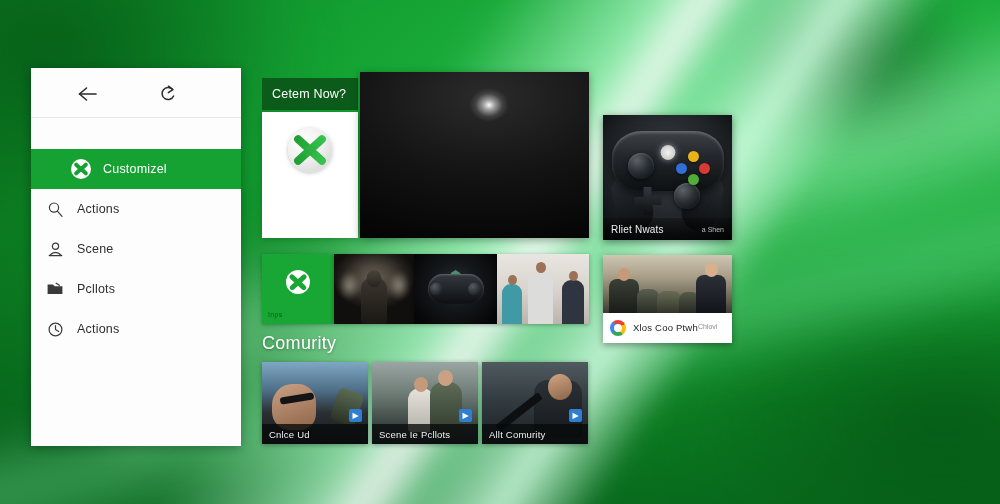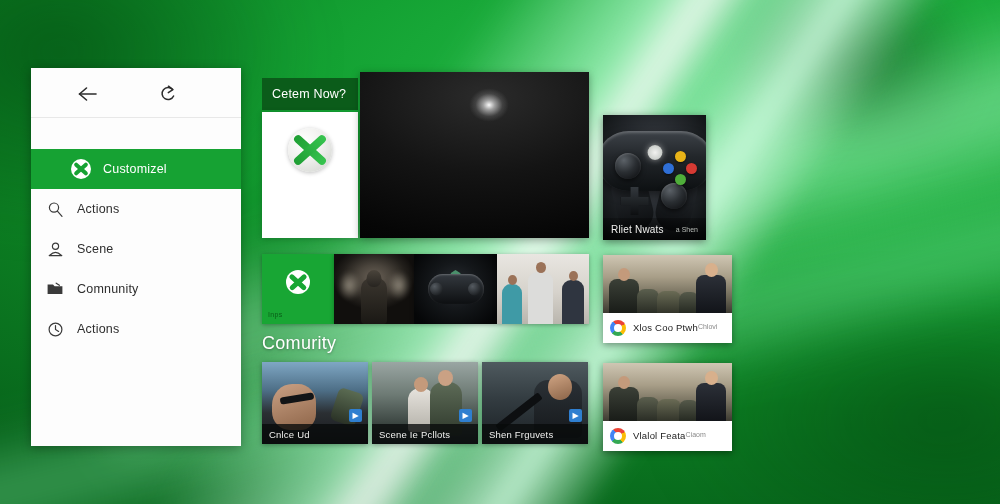--- a/index.html
+++ b/index.html
@@ -222,21 +222,21 @@
     color:#fff;font-size:8px;line-height:1;
   }
   .card3 .cap{
     position:absolute;left:0;right:0;bottom:0;height:20px;
     background:rgba(8,10,10,.78);color:#f0f0ee;font-size:9.5px;
     display:flex;align-items:center;padding-left:7px;box-sizing:border-box;letter-spacing:.2px;
   }
 
   
   .ctrl-tile{
-    position:absolute;left:603px;top:115px;width:103px;height:125px;overflow:hidden;
+    position:absolute;left:603px;top:115px;width:129px;height:125px;overflow:hidden;
     background:radial-gradient(80% 80% at 50% 40%, #4a4f55 0%, #2a2e33 40%, #121517 78%, #07090a 100%);
     box-shadow:0 2px 8px rgba(0,0,0,.45);
   }
   .ctrl-body{
     position:absolute;left:50%;top:46px;transform:translate(-50%,-50%);
     width:112px;height:60px;border-radius:30px/26px;
     background:linear-gradient(180deg,#3d4248 0%,#23272b 42%,#0d1012 100%);
     box-shadow:inset 0 2px 3px rgba(255,255,255,.22), 0 4px 10px rgba(0,0,0,.55);
   }
   .ctrl-grip{
@@ -397,21 +397,21 @@
       </div>
 
 
       <div class="sb-item">
         <span class="sb-item-icon">
           <svg width="18" height="16" viewBox="0 0 18 16" aria-hidden="true">
             <path d="M1.6 3.4 H7 L8.6 5.2 H16.4 V13 H1.6 Z" fill="#3a3a3a"></path>
             <path d="M10.2 2.2 L13.4 4.2" stroke="#3a3a3a" stroke-width="1.3" stroke-linecap="round"></path>
           </svg>
         </span>
-        <span>Comnunity</span>
+        <span>Pcllots</span>
       </div>
 
       <div class="sb-item">
         <span class="sb-item-icon">
           <svg width="17" height="17" viewBox="0 0 17 17" aria-hidden="true">
             <circle cx="8.5" cy="8.5" r="6.4" fill="none" stroke="#3a3a3a" stroke-width="1.2"></circle>
             <path d="M8.5 4.6 V8.5 L11.6 10.4" fill="none" stroke="#3a3a3a" stroke-width="1.2" stroke-linecap="round"></path>
           </svg>
         </span>
         <span>Actions</span>
@@ -491,21 +491,21 @@
       <div class="cap">Scene Ie Pcllots</div>
     </div>
 
     <div class="card3">
       <div class="art a3">
         <span class="soldier"></span>
         <span class="shead"></span>
         <span class="gun"></span>
       </div>
       <span class="badge">▶</span>
-      <div class="cap">Shen Frguvets</div>
+      <div class="cap">Allt Comurity</div>
     </div>
 
   </div>
 
   <div class="ctrl-tile">
     <span class="ctrl-grip grip-l"></span>
     <span class="ctrl-grip grip-r"></span>
     <div class="ctrl-body">
       <span class="c-guide"></span>
       <span class="c-stick c-stick-l"></span>
@@ -536,32 +536,14 @@
     </div>
     <div class="vmeta">
       <span class="glogo"></span>
       <span class="txt">
         <span class="title">Xlos Coo Ptwh</span>
         <span class="sub">Chlovi</span>
       </span>
     </div>
   </div>
 
-  <div class="vcard v2">
-    <div class="vart">
-      <span class="crowd cA"></span>
-      <span class="crowd cB"></span>
-      <span class="crowd cC"></span>
-      <span class="crowd cD"></span>
-      <span class="crowd cE"></span>
-      <span class="hA"></span>
-      <span class="hE"></span>
-    </div>
-    <div class="vmeta">
-      <span class="glogo"></span>
-      <span class="txt">
-        <span class="title">Vlalol Feata</span>
-        <span class="sub">Ciaom</span>
-      </span>
-    </div>
-  </div>
 
 </div>
 
 </body></html>

